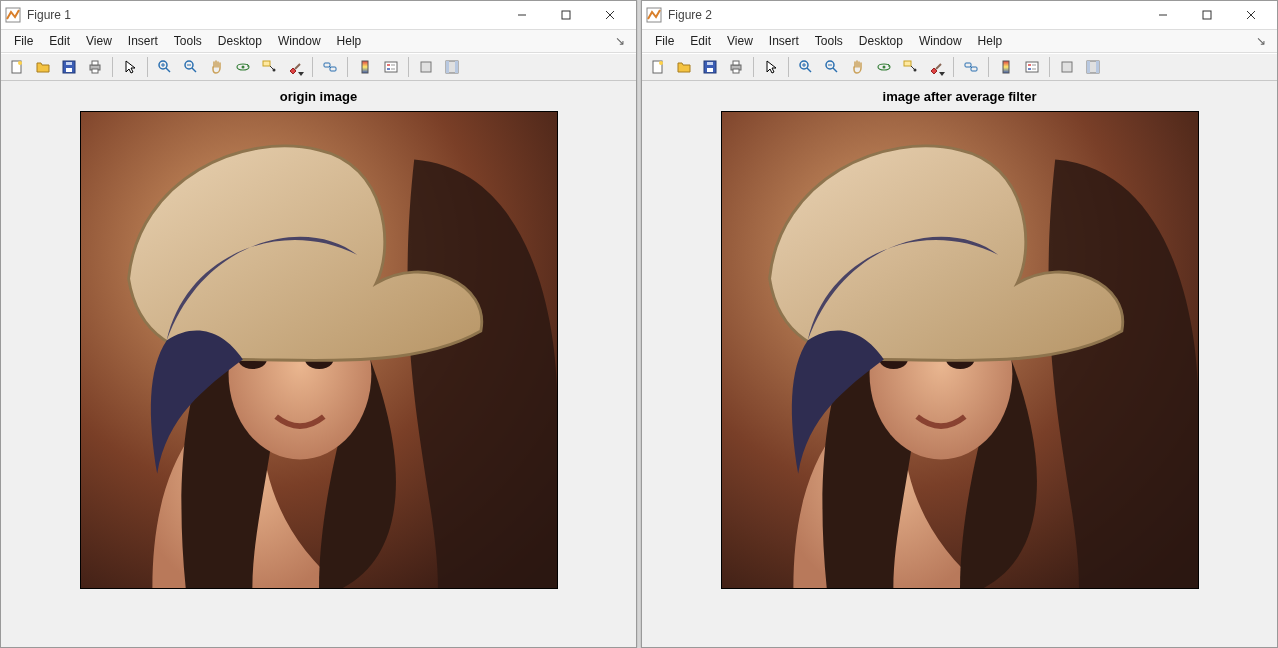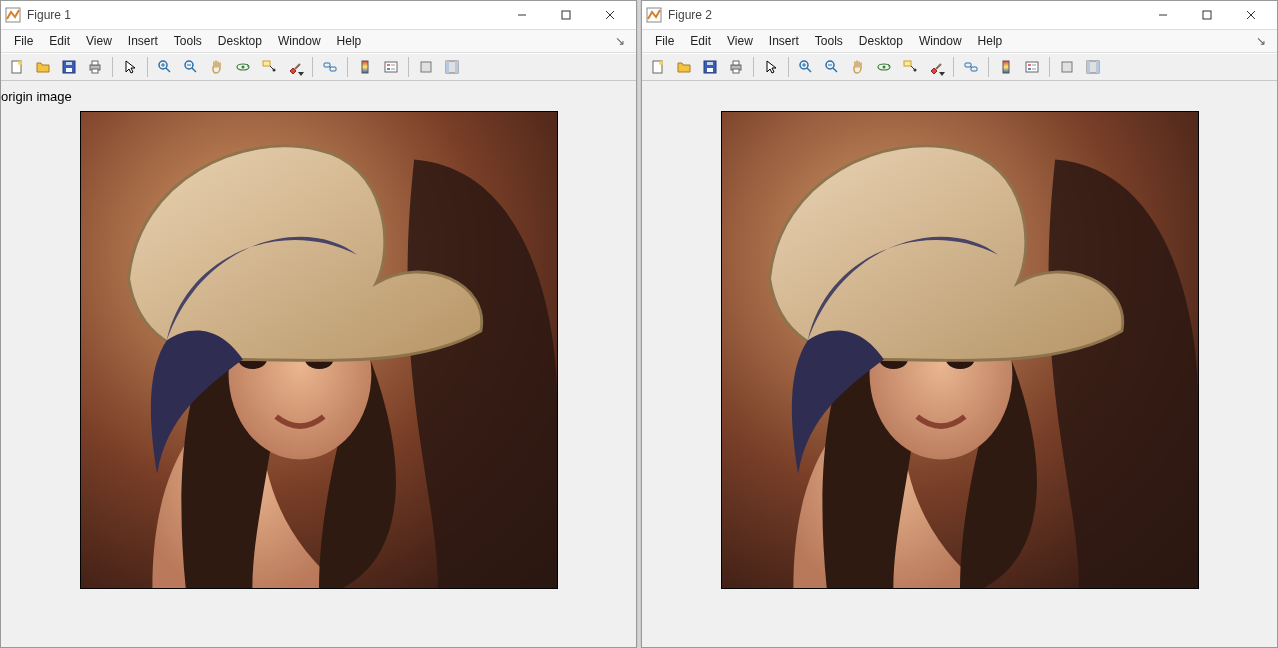--- a/index.html
+++ b/index.html
@@ -32,21 +32,21 @@
 
   
   .toolbar{height:26px;display:flex;align-items:center;background:var(--chrome);border-top:1px solid #fff;border-bottom:1px solid #c8c8c8;padding:0 4px;gap:2px}
   .tool-btn{width:22px;height:22px;display:flex;align-items:center;justify-content:center;border:1px solid transparent;border-radius:2px;position:relative}
   .tool-sep{width:1px;height:20px;background:#bfbfbf;margin:0 3px}
   .tool-btn svg{width:16px;height:16px}
   .drop-marker{position:absolute;right:2px;bottom:2px;width:0;height:0;border-left:3px solid transparent;border-right:3px solid transparent;border-top:4px solid #333}
 
   
   .figure-body{flex:1;background:#f0f0f0;position:relative}
-  .figure-title{position:absolute;top:8px;left:0;right:0;text-align:left;font-weight:normal;font-size:13px;color:#000}
+  .figure-title{position:absolute;top:8px;left:0;right:0;text-align:center;font-weight:bold;font-size:13px;color:#000}
   .image-frame{position:absolute;top:30px;left:50%;transform:translateX(-50%);width:476px;height:476px;border:1px solid #000;background:#5a3628;overflow:hidden;display:flex;align-items:center;justify-content:center}
   .image-frame svg{width:100%;height:100%;display:block}
 </style>
 </head>
 <body>
 
 <div class="desktop">
 
   <div class="figure-window">
 
@@ -400,20 +400,21 @@
       <div class="tool-btn">
           <svg viewBox="0 0 16 16">
             <rect x="2" y="2" width="12" height="12" fill="#e0e0e0" stroke="#777"></rect>
             <rect x="2" y="2" width="3" height="12" fill="#b8c8e0"></rect>
             <rect x="11" y="2" width="3" height="12" fill="#b8c8e0"></rect>
           </svg>
         </div>
     </div>
 
     <div class="figure-body">
+      <div class="figure-title">image after average filter</div>
       <div class="image-frame" style="filter:blur(.6px) saturate(.98)">
         <svg viewBox="0 0 100 100" preserveAspectRatio="xMidYMid slice" aria-label="Image content (average-filtered)">
           <defs>
             <radialGradient id="bgB" cx="35%" cy="30%" r="90%">
               <stop offset="0" stop-color="#d89d6a"></stop>
               <stop offset=".55" stop-color="#7a3f27"></stop>
               <stop offset="1" stop-color="#2d1510"></stop>
             </radialGradient>
             <radialGradient id="skinB" cx="50%" cy="45%" r="60%">
               <stop offset="0" stop-color="#eab68f"></stop>

